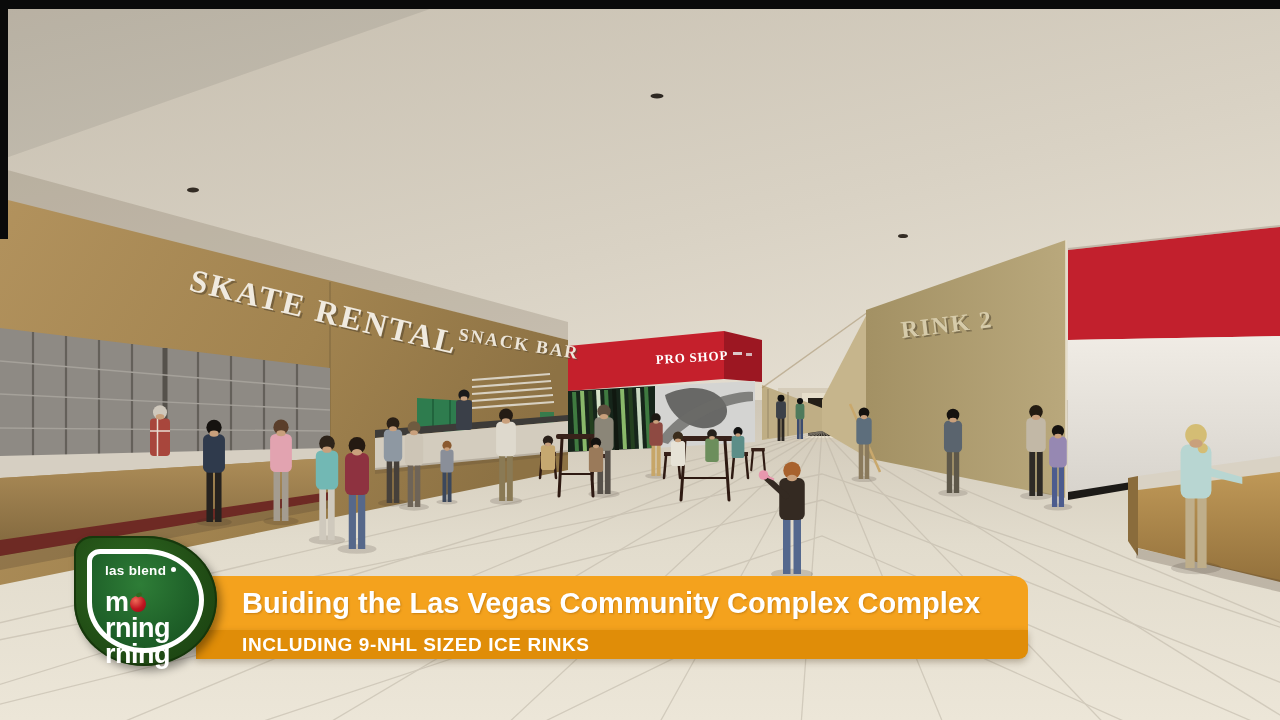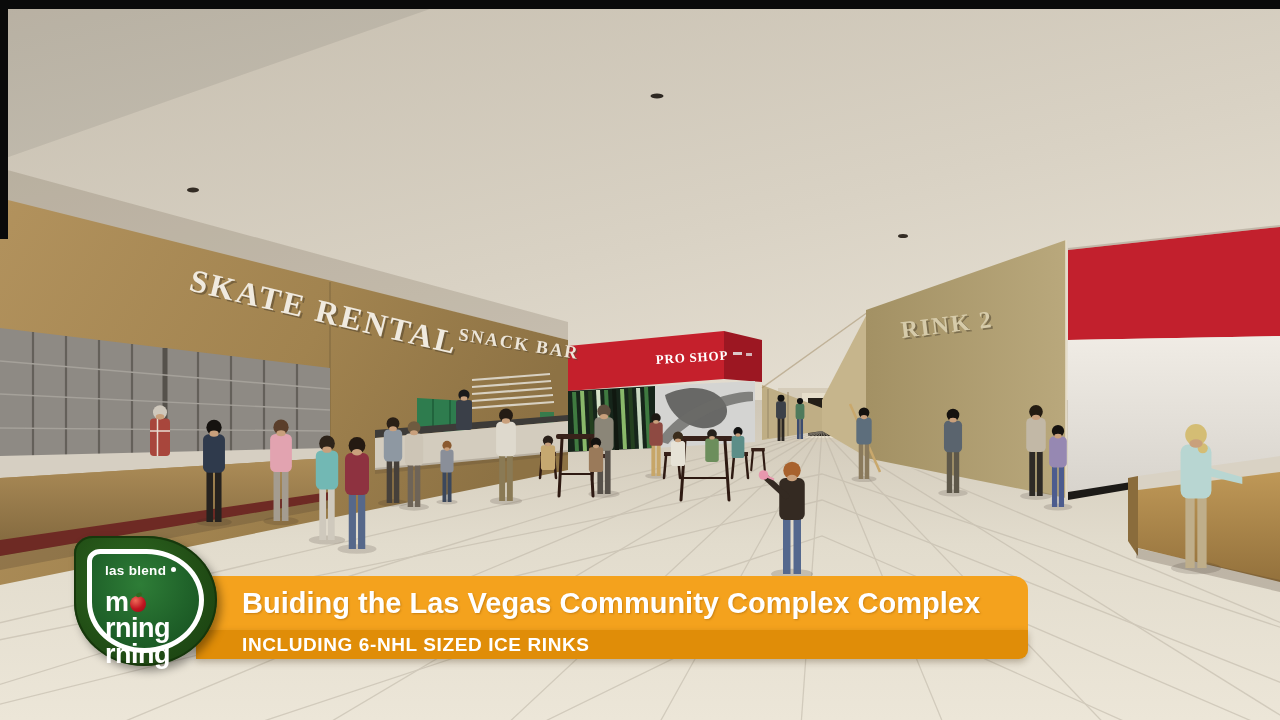--- a/index.html
+++ b/index.html
@@ -439,21 +439,21 @@
 
     <rect x="0" y="0" width="1280" height="9" fill="#0a0a0a"></rect>
     <rect x="0" y="9" width="8" height="230" fill="#0a0a0a"></rect>
   </svg>
 
   <div class="lower-third">
     <div class="lt-main">
       <span>Buiding the Las Vegas Community Complex Complex</span>
     </div>
     <div class="lt-sub">
-      <span>INCLUDING 6-NHL SIZED ICE RINKS</span>
+      <span>INCLUDING 9-NHL SIZED ICE RINKS</span>
     </div>
   </div>
 
   <div class="ml-logo">
     <div class="ml-outer">
       <div class="ml-ring">
         <div class="ml-small">las blend</div>
         <div class="ml-word"><span>m</span><span class="tomato"></span><span>rning</span></div>
         <div class="ml-word2">rning</div>
       </div>

